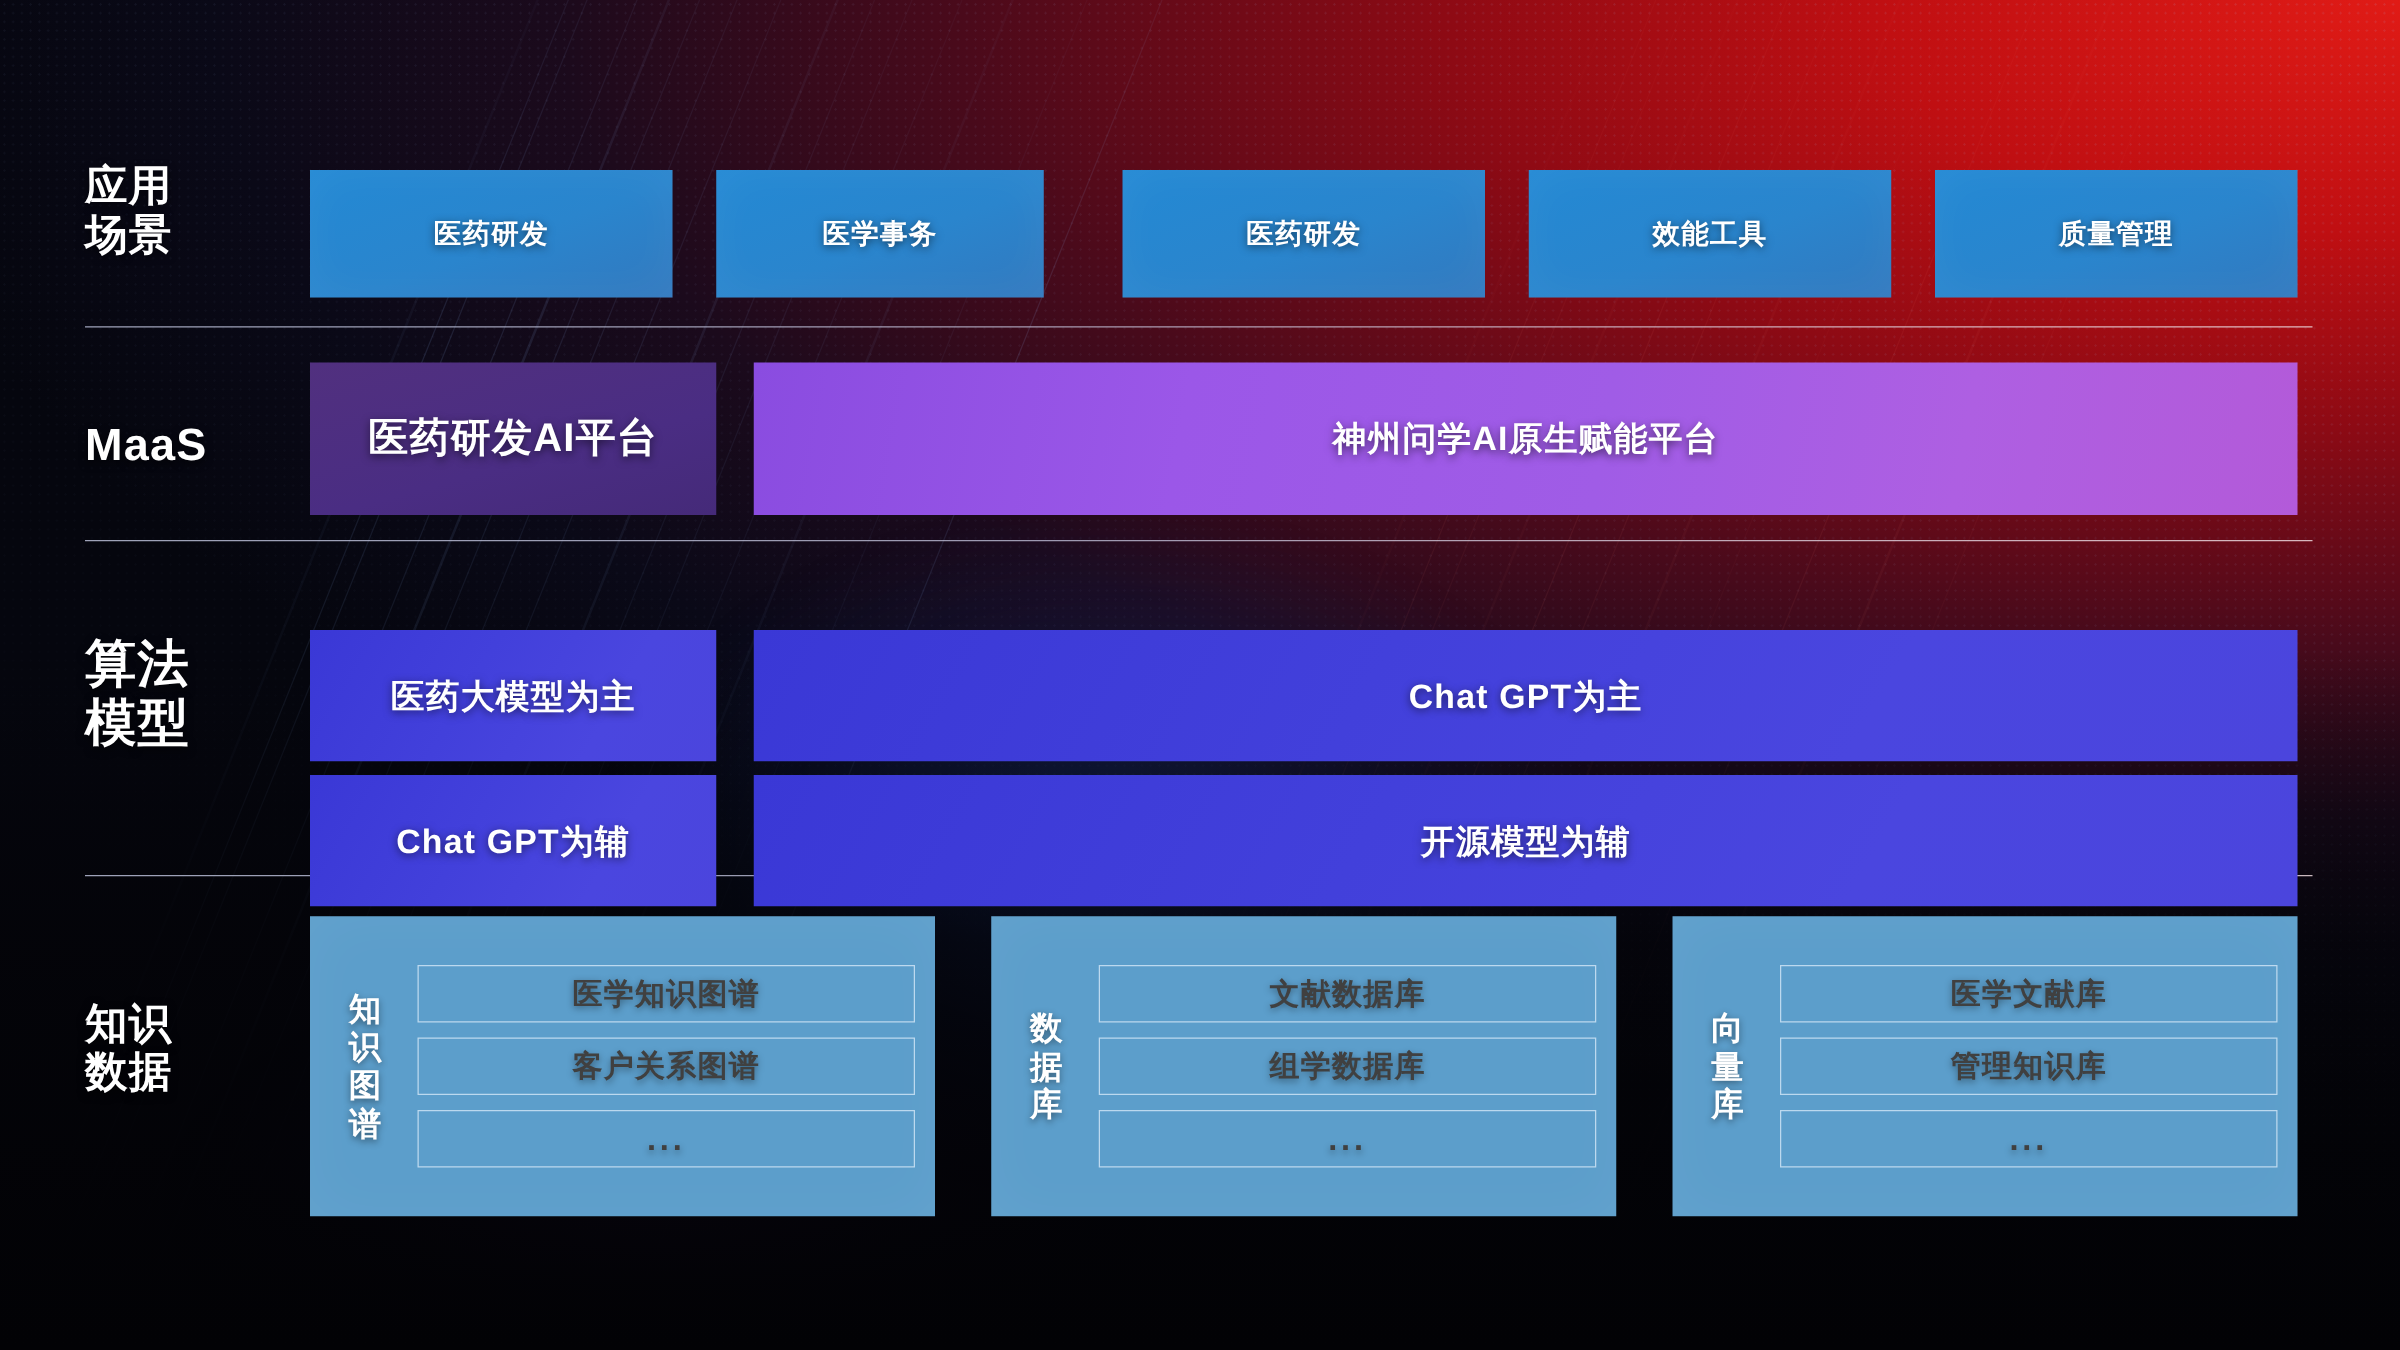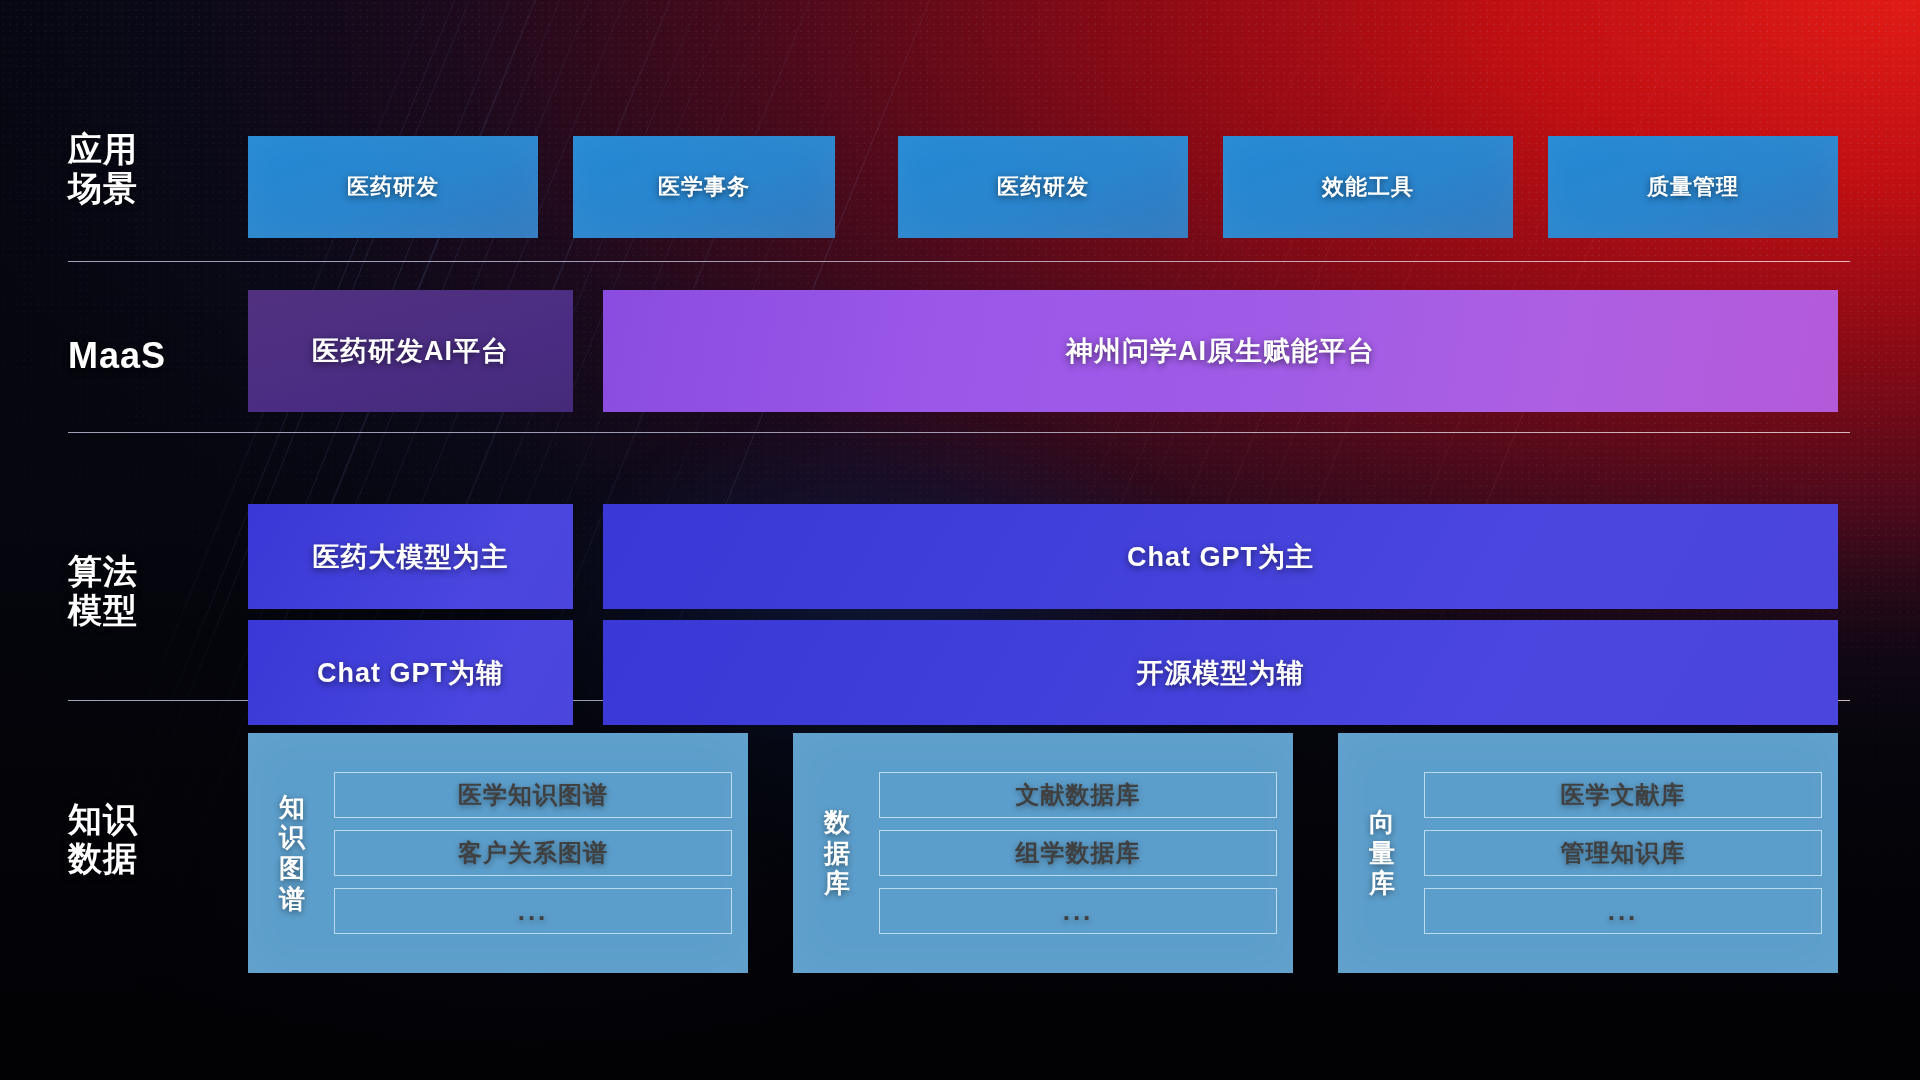--- a/index.html
+++ b/index.html
@@ -73,21 +73,21 @@
   }
 
   
   .app-box{
     background:linear-gradient(160deg,#2389d4 0%, #2a85cd 55%, #3279bf 100%);
     font-size:22px;
     box-shadow:inset 0 0 40px rgba(255,255,255,.05);
   }
 
   
-  .maas-left{ background:linear-gradient(165deg,#51307f 0%, #4a2d83 60%, #452a79 100%); font-size:27px; }
+  .maas-left{ background:linear-gradient(165deg,#51307f 0%, #4a2d83 60%, #452a79 100%); font-size:32px; }
   .maas-right{
     background:linear-gradient(100deg,#8a4ce0 0%, #9b57e8 28%, #a05ce6 55%, #ae5fe2 78%, #b35ad9 100%);
     font-size:27px;
   }
 
   
   .algo{ background:linear-gradient(120deg,#3a38d6 0%, #4240db 40%, #4a46df 72%, #4b45dd 100%); font-size:27px;margin-top:44px; }
 
   
   .kgroup{
@@ -162,21 +162,21 @@
     <div class="box app-box" style="left:573px; top:136px; width:262px; height:102px;">医学事务</div>
     <div class="box app-box" style="left:898px; top:136px; width:290px; height:102px;">医药研发</div>
     <div class="box app-box" style="left:1223px; top:136px; width:290px; height:102px;">效能工具</div>
     <div class="box app-box" style="left:1548px; top:136px; width:290px; height:102px;">质量管理</div>
 
     <div class="rowlabel" style="left:68px; top:335px; width:130px; font-size:36px;">MaaS</div>
 
     <div class="box maas-left" style="left:248px; top:290px; width:325px; height:122px;">医药研发AI平台</div>
     <div class="box maas-right" style="left:603px; top:290px; width:1235px; height:122px;">神州问学AI原生赋能平台</div>
 
-    <div class="rowlabel" style="left:68px; top:508px; width:130px; font-size:34px;margin-top:44px;">算法
+    <div class="rowlabel" style="left:68px; top:508px; width:130px; font-size:41px;">算法
 模型</div>
 
     <div class="box algo" style="left:248px; top:460px; width:325px; height:105px;">医药大模型为主</div>
     <div class="box algo" style="left:248px; top:576px; width:325px; height:105px;">Chat GPT为辅</div>
     <div class="box algo" style="left:603px; top:460px; width:1235px; height:105px;">Chat GPT为主</div>
     <div class="box algo" style="left:603px; top:576px; width:1235px; height:105px;">开源模型为辅</div>
 
     <div class="rowlabel" style="left:68px; top:800px; width:130px; font-size:34px;">知识
 数据</div>
 

